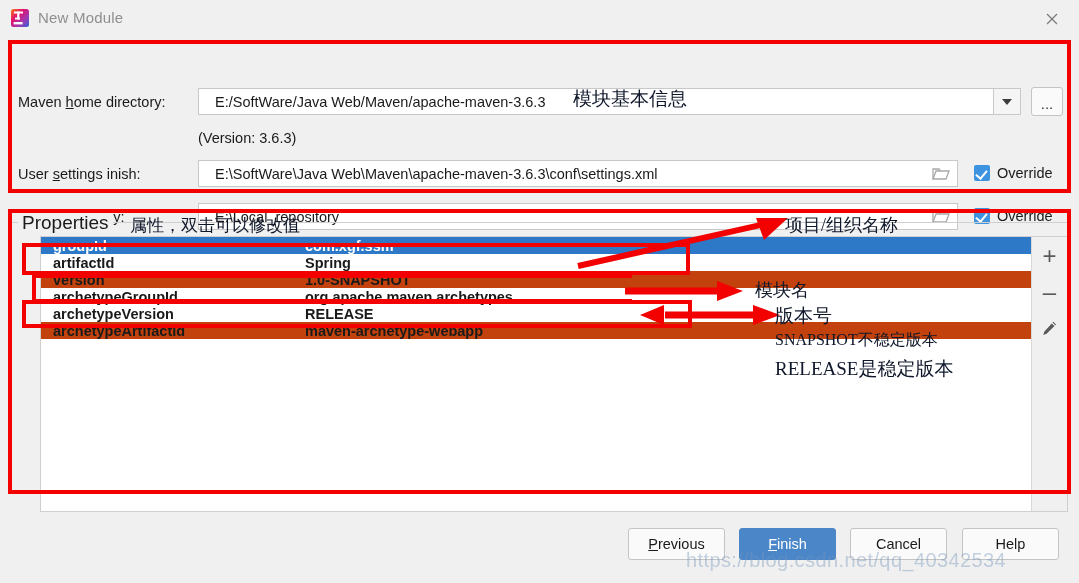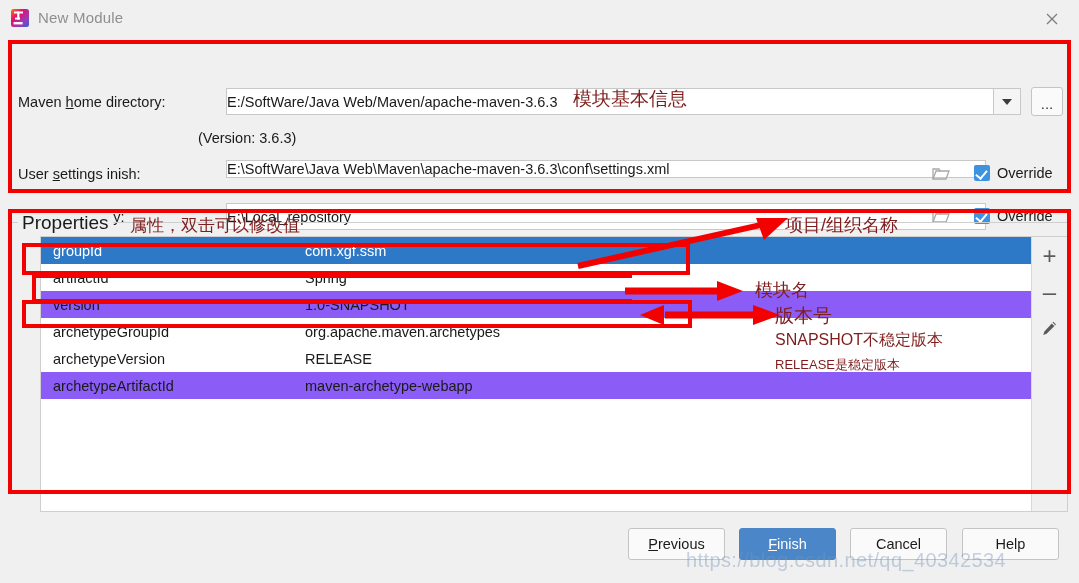--- a/index.html
+++ b/index.html
@@ -66,26 +66,25 @@
   .lbl-local-repo { left: 18px; top: 171px; }
 
   .tf {
     position: absolute;
     background: #ffffff;
     border: 1px solid #c8c8c8;
     box-sizing: border-box;
     font-family: "Liberation Sans", sans-serif;
     font-size: 14.5px;
     color: #1a1a1a;
-    padding: 0 0;
+    padding: 0 16px;
     display: flex;
     align-items: center;
     white-space: nowrap;
     overflow: hidden;
-    margin-left: 28px;
   }
   .tf-maven-home {
     left: 198px; top: 50px; width: 795px; height: 27px;
     border-right: none;
   }
   .combo-arrow {
     position: absolute;
     left: 993px; top: 50px; width: 28px; height: 27px;
     background: #f5f5f5;
     border: 1px solid #c8c8c8;
@@ -106,21 +105,21 @@
     background: #fafafa;
     border: 1px solid #c4c4c4;
     border-radius: 3px;
     box-sizing: border-box;
     display: flex; align-items: flex-end; justify-content: center;
     font-size: 15px; color: #333;
     padding-bottom: 3px;
     cursor: pointer;
   }
   .tf-user-settings {
-    left: 198px; top: 122px; width: 760px; height: 18px;
+    left: 198px; top: 122px; width: 760px; height: 27px;
   }
   .tf-local-repo {
     left: 198px; top: 165px; width: 760px; height: 27px;
   }
   .folder-btn {
     position: absolute;
     width: 26px; height: 25px;
     display: flex; align-items: center; justify-content: center;
     cursor: pointer;
   }
@@ -189,29 +188,30 @@
     border: 1px solid #cfcfcf;
     box-sizing: border-box;
     display: flex;
   }
   .table-body {
     flex: 1 1 auto;
     position: relative;
     overflow: hidden;
   }
   .prow {
-    height: 27px;
+    height: 17px;
     display: flex;
-    align-items: center;
+    align-items: flex-end;
     font-size: 14.5px;
     color: #1a1a1a;
     box-sizing: border-box;
+    font-weight: bold;
   }
   .prow.even { background: #ffffff; }
-  .prow.odd  { background: #8b5cf6; }
+  .prow.odd  { background: #c2410c; }
   .prow.selected { background: #2d79c7; color: #ffffff; }
   .pcell-key {
     width: 262px;
     flex: 0 0 262px;
     padding-left: 12px;
     box-sizing: border-box;
     overflow: hidden;
     white-space: nowrap;
   }
   .pcell-val {
@@ -280,22 +280,22 @@
     z-index: 20;
   }
   .ann-box {
     border: 4px solid #f30000;
     box-sizing: border-box;
   }
   .ann-bar {
     background: #f30000;
   }
   .ann-text {
-    color: #7f1d1d;
-    font-family: Liberation Sans, sans-serif;
+    color: #0f172a;
+    font-family: Liberation Serif, serif;
     white-space: nowrap;
     font-size: 17px;
     z-index: 21;
   }
   .watermark {
     position: absolute;
     left: 686px; top: 549px;
     font-size: 20px;
     color: rgba(120,150,185,0.42);
     font-family: "Liberation Sans", sans-serif;
@@ -478,15 +478,15 @@
 
 <svg class="ann" style="left:640px; top:303px; width:40px; height:24px;" viewBox="0 0 40 24">
   <polygon points="0,12 24,2 24,22" fill="#f30000"></polygon>
 </svg>
 
 <div class="ann ann-text" style="left:573px; top:86px; font-size:19px;">模块基本信息</div>
 
 <div class="ann ann-text" style="left:130px; top:214px; font-size:17px;">属性，双击可以修改值</div>
 
 <div class="ann ann-text" style="left:775px; top:330px; font-size:16px;">SNAPSHOT不稳定版本</div>
-<div class="ann ann-text" style="left:775px; top:356px; font-size:13px;">RELEASE是稳定版本</div>
+<div class="ann ann-text" style="left:775px; top:356px; font-size:19px;">RELEASE是稳定版本</div>
 
 <div class="watermark">https://blog.csdn.net/qq_40342534</div>
 
 </body></html>

